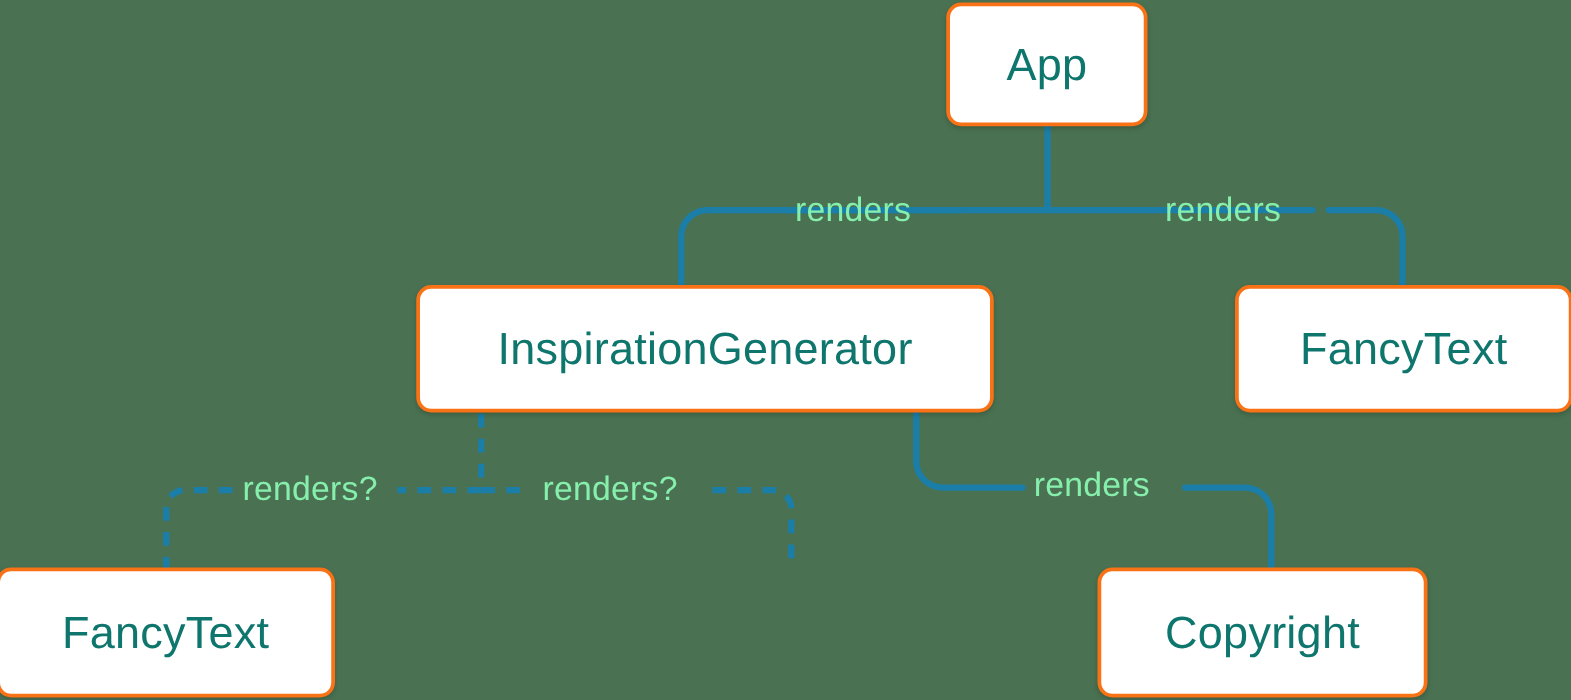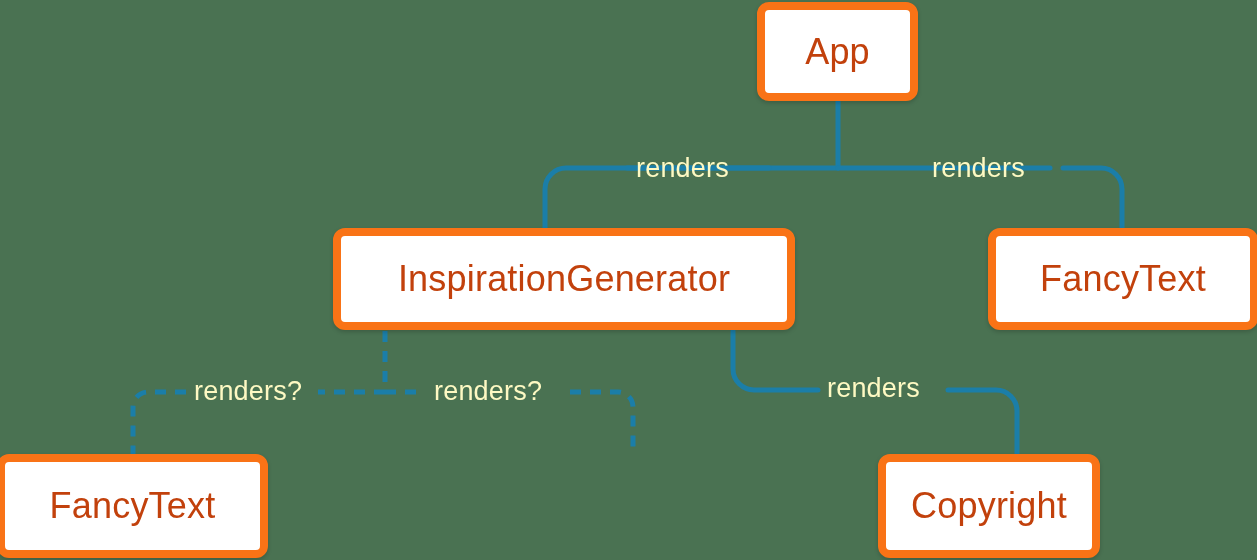--- a/index.html
+++ b/index.html
@@ -21,43 +21,43 @@
   .edges {
     position: absolute;
     left: 0;
     top: 0;
     width: 1257px;
     height: 560px;
   }
   .node {
     position: absolute;
     background: #ffffff;
-    border: 8px solid #f97316;
+    border: 3px solid #f97316;
     border-radius: 12px;
     box-sizing: border-box;
     display: flex;
     align-items: center;
     justify-content: center;
-    color: #c2410c;
+    color: #0f766e;
     font-size: 36px;
     font-weight: 400;
     letter-spacing: 0.2px;
     box-shadow: 0 2px 4px rgba(0,0,0,0.18);
     text-align: center;
   }
   .node-app       { left: 757px;  top: 2px;   width: 161px; height: 99px;  font-size: 36px; }
   .node-inspgen   { left: 333px;  top: 228px; width: 462px; height: 102px; font-size: 36px; border-radius: 12px; }
   .node-fancy-r   { left: 988px;  top: 228px; width: 270px; height: 102px; font-size: 36px; }
   .node-fancy-bl  { left: -3px;   top: 454px; width: 271px; height: 104px; font-size: 36px; }
   .node-color     { left: 538px;  top: 452px; width: 182px; height: 104px; font-size: 36px; }
-  .node-copyright { left: 878px;  top: 454px; width: 222px; height: 104px; font-size: 36px; }
+  .node-copyright { left: 878px;  top: 454px; width: 264px; height: 104px; font-size: 36px; }
 
   .edge-label {
     position: absolute;
-    color: #fef9c3;
+    color: #86efac;
     font-size: 27px;
     font-weight: 400;
     white-space: nowrap;
     letter-spacing: 0.2px;
   }
   .label-renders-left   { left: 636px; top: 153px; }
   .label-renders-right  { left: 932px; top: 153px; }
   .label-renders-copy   { left: 827px; top: 373px; }
   .label-renders-q-1    { left: 194px; top: 376px; }
   .label-renders-q-2    { left: 434px; top: 376px; }

